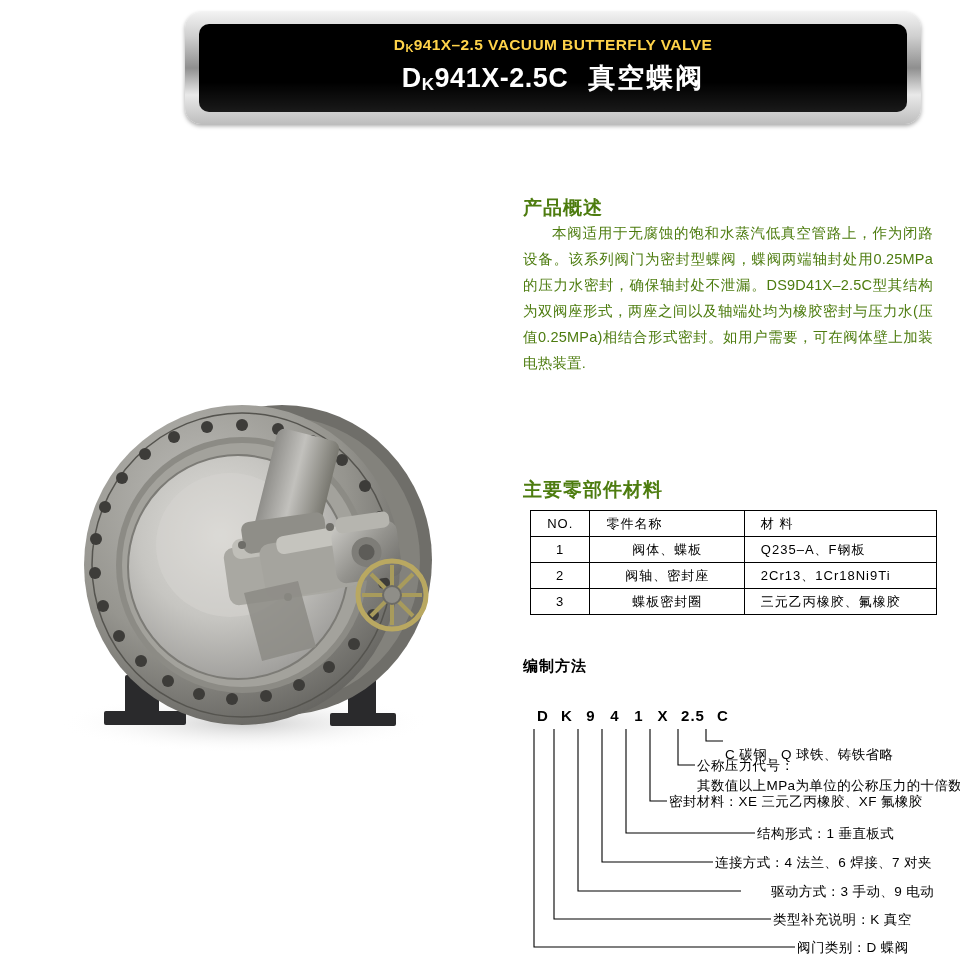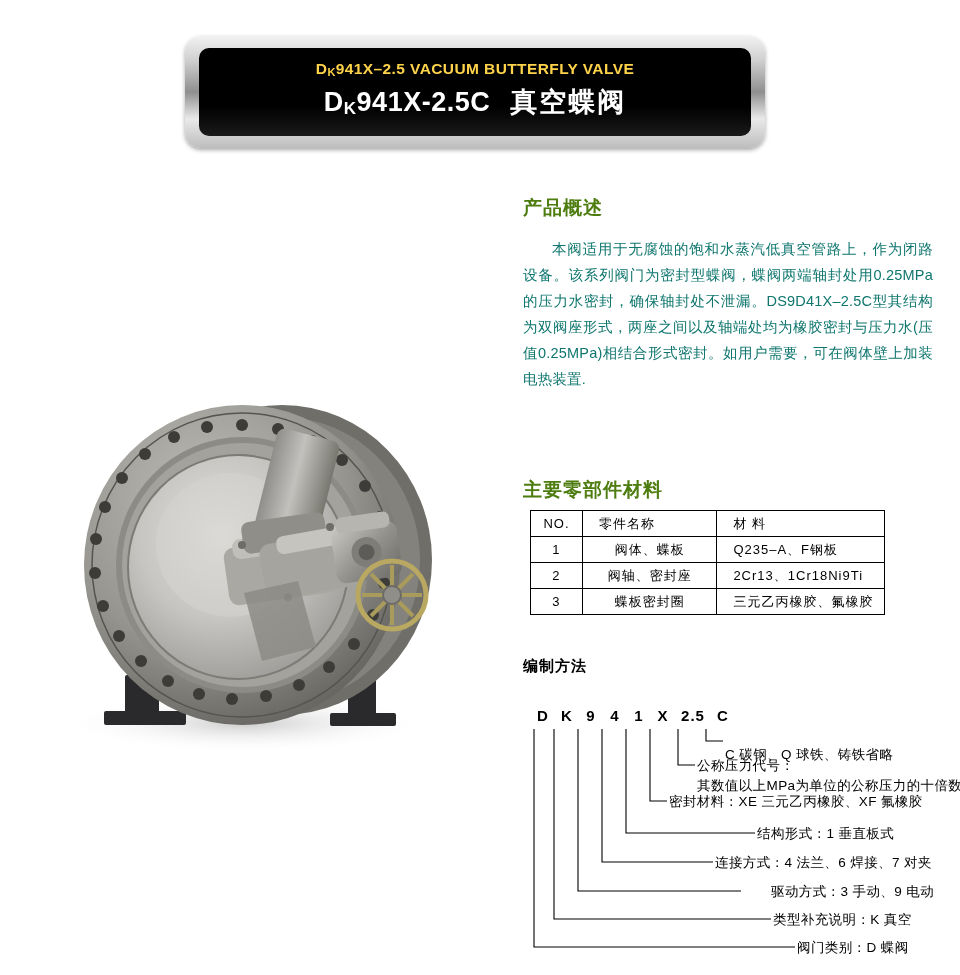--- a/index.html
+++ b/index.html
@@ -12,22 +12,22 @@
     height: 975px;
     position: relative;
     font-family: "Liberation Sans", sans-serif;
     overflow: hidden;
   }
 
   
   .banner-wrap {
     position: absolute;
     left: 185px;
-    top: 36px;
-    width: 580px;
+    top: 12px;
+    width: 736px;
     height: 112px;
   }
   .banner-outer {
     position: absolute;
     inset: 0;
     border-radius: 16px;
     background: linear-gradient(180deg,#f2f2f2 0%, #cfcfcf 22%, #8f8f8f 50%, #e9e9e9 74%, #bdbdbd 100%);
     box-shadow: 0 2px 4px rgba(0,0,0,0.35);
   }
   .banner-inner {
@@ -86,36 +86,36 @@
     font-weight: bold;
     font-size: 19px;
     letter-spacing: 1px;
   }
   #overview-title { left: 523px; top: 195px; }
   #materials-title { left: 523px; top: 477px; }
 
   .overview-text {
     position: absolute;
     left: 523px;
-    top: 236px;
+    top: 220px;
     width: 410px;
     font-size: 14.5px;
     line-height: 26px;
-    color: #0f766e;
+    color: #4d7c0f;
     text-indent: 29px;
     text-align: justify;
     letter-spacing: 0.2px;
   }
 
   
   .mat-table {
     position: absolute;
     left: 530px;
     top: 510px;
-    width: 355px;
+    width: 407px;
     border-collapse: collapse;
     font-size: 13px;
     color: #000;
   }
   .mat-table th, .mat-table td {
     border: 1px solid #000;
     height: 25px;
     padding: 0 6px;
     font-weight: normal;
     text-align: center;

